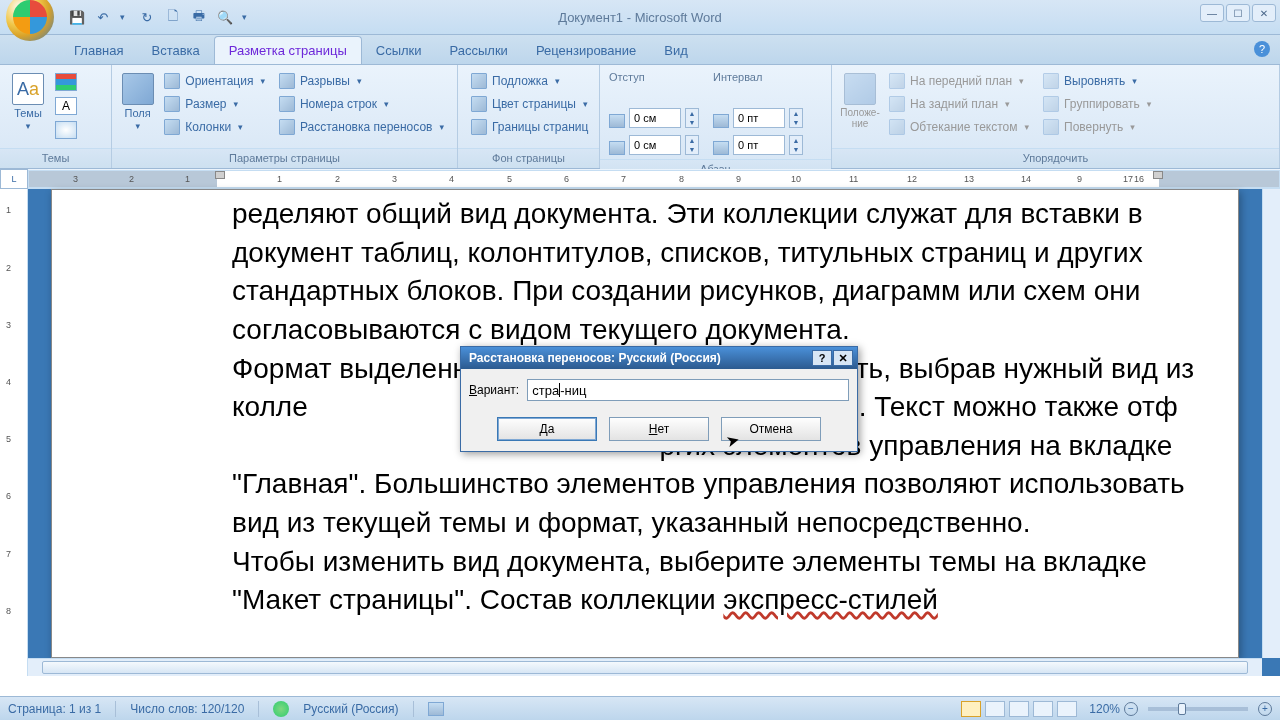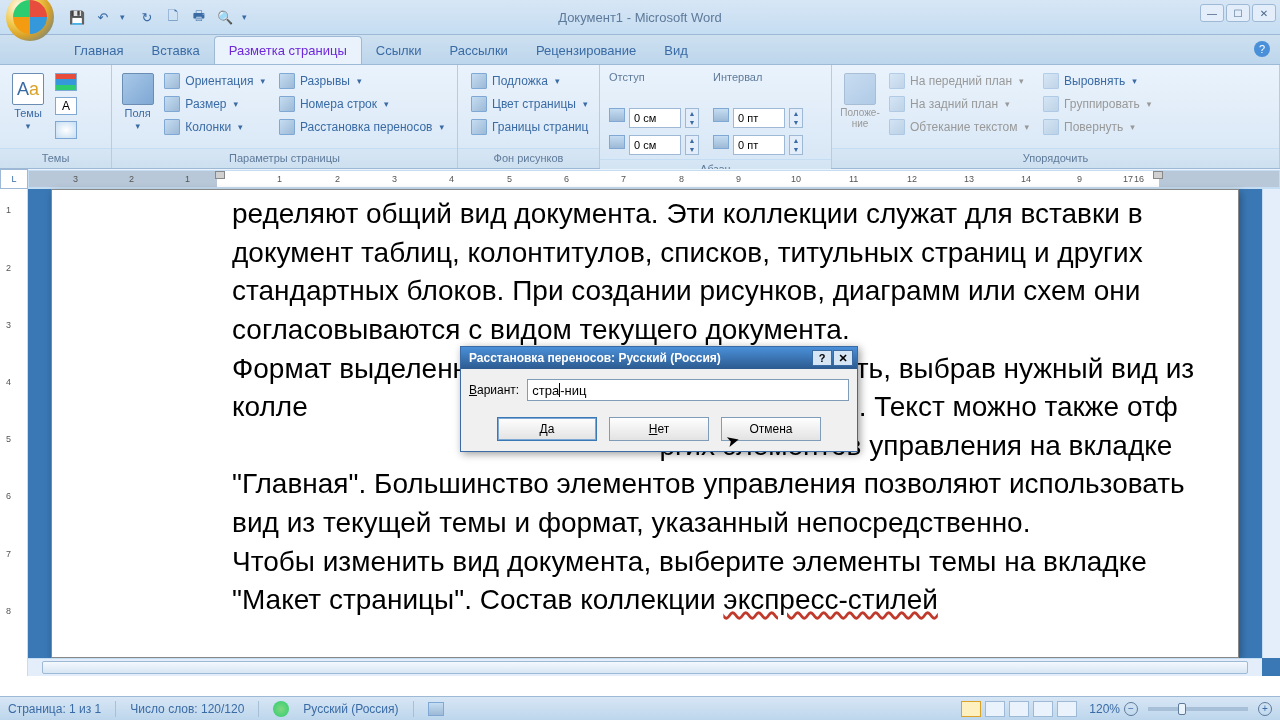--- a/index.html
+++ b/index.html
@@ -32,21 +32,21 @@
 .big-icon { width: 32px; height: 32px; background: linear-gradient(135deg, #a8c8e8, #7fa8d4); border: 1px solid #6b8db3; border-radius: 2px; }
 .big-icon.aa { background: #fff; border: 1px solid #6b8db3; display: flex; align-items: center; justify-content: center; font-size: 18px; }
 .big-chev { font-size: 9px; color: #3a6ba5; }
 
 .small-col { display: flex; flex-direction: column; gap: 3px; padding: 2px 3px; }
 .small-col2 { display: flex; flex-direction: column; gap: 6px; padding: 4px 3px 2px 3px; }
 .small-btn { display: flex; align-items: center; gap: 5px; padding: 2px 4px; font-size: 12px; color: #3a6ba5; cursor: pointer; white-space: nowrap; }
 .small-icon { width: 16px; height: 16px; background: linear-gradient(135deg, #c5ddf2, #9db9d6); border: 1px solid #7fa8d4; border-radius: 1px; flex-shrink: 0; }
 .small-chev { font-size: 9px; margin-left: 2px; }
 
-.spinner-row { display: flex; align-items: flex-start; gap: 4px; margin: 2px 0; }
+.spinner-row { display: flex; align-items: flex-end; gap: 4px; margin: 2px 0; }
 .spinner-icon { width: 16px; height: 14px; background: linear-gradient(#c5ddf2, #9db9d6); border: 1px solid #7fa8d4; }
 .spinner-input { width: 52px; height: 20px; border: 1px solid #9db9d6; background: #fff; font-size: 11px; padding: 0 4px; display: flex; align-items: center; }
 .spinner-arrows { width: 14px; height: 20px; border: 1px solid #9db9d6; background: #e3eefa; display: flex; flex-direction: column; font-size: 7px; color: #3a6ba5; }
 .spinner-arrows div { flex: 1; display: flex; align-items: center; justify-content: center; cursor: pointer; }
 .column-header { font-size: 11px; color: #5e7a9a; margin-bottom: 20px; }
 
 .grayed { color: #999 !important; }
 .grayed .small-icon { opacity: 0.5; }
 
 
@@ -207,21 +207,21 @@
             <span class="small-icon"></span>
             <span>Цвет страницы</span>
             <span class="small-chev">▾</span>
           </div>
         <div class="small-btn">
             <span class="small-icon"></span>
             <span>Границы страниц</span>
           </div>
       </div>
     </div>
-    <div class="group-label">Фон рисунков</div>
+    <div class="group-label">Фон страницы</div>
   </div>
 
   <div class="ribbon-group" style="width:232px">
     <div class="group-body">
       <div class="small-col" style="padding-top:2px">
         <div class="column-header">Отступ</div>
         <div class="spinner-row">
           <div class="spinner-icon"></div>
           <div class="spinner-input">0 см</div>
           <div class="spinner-arrows">

